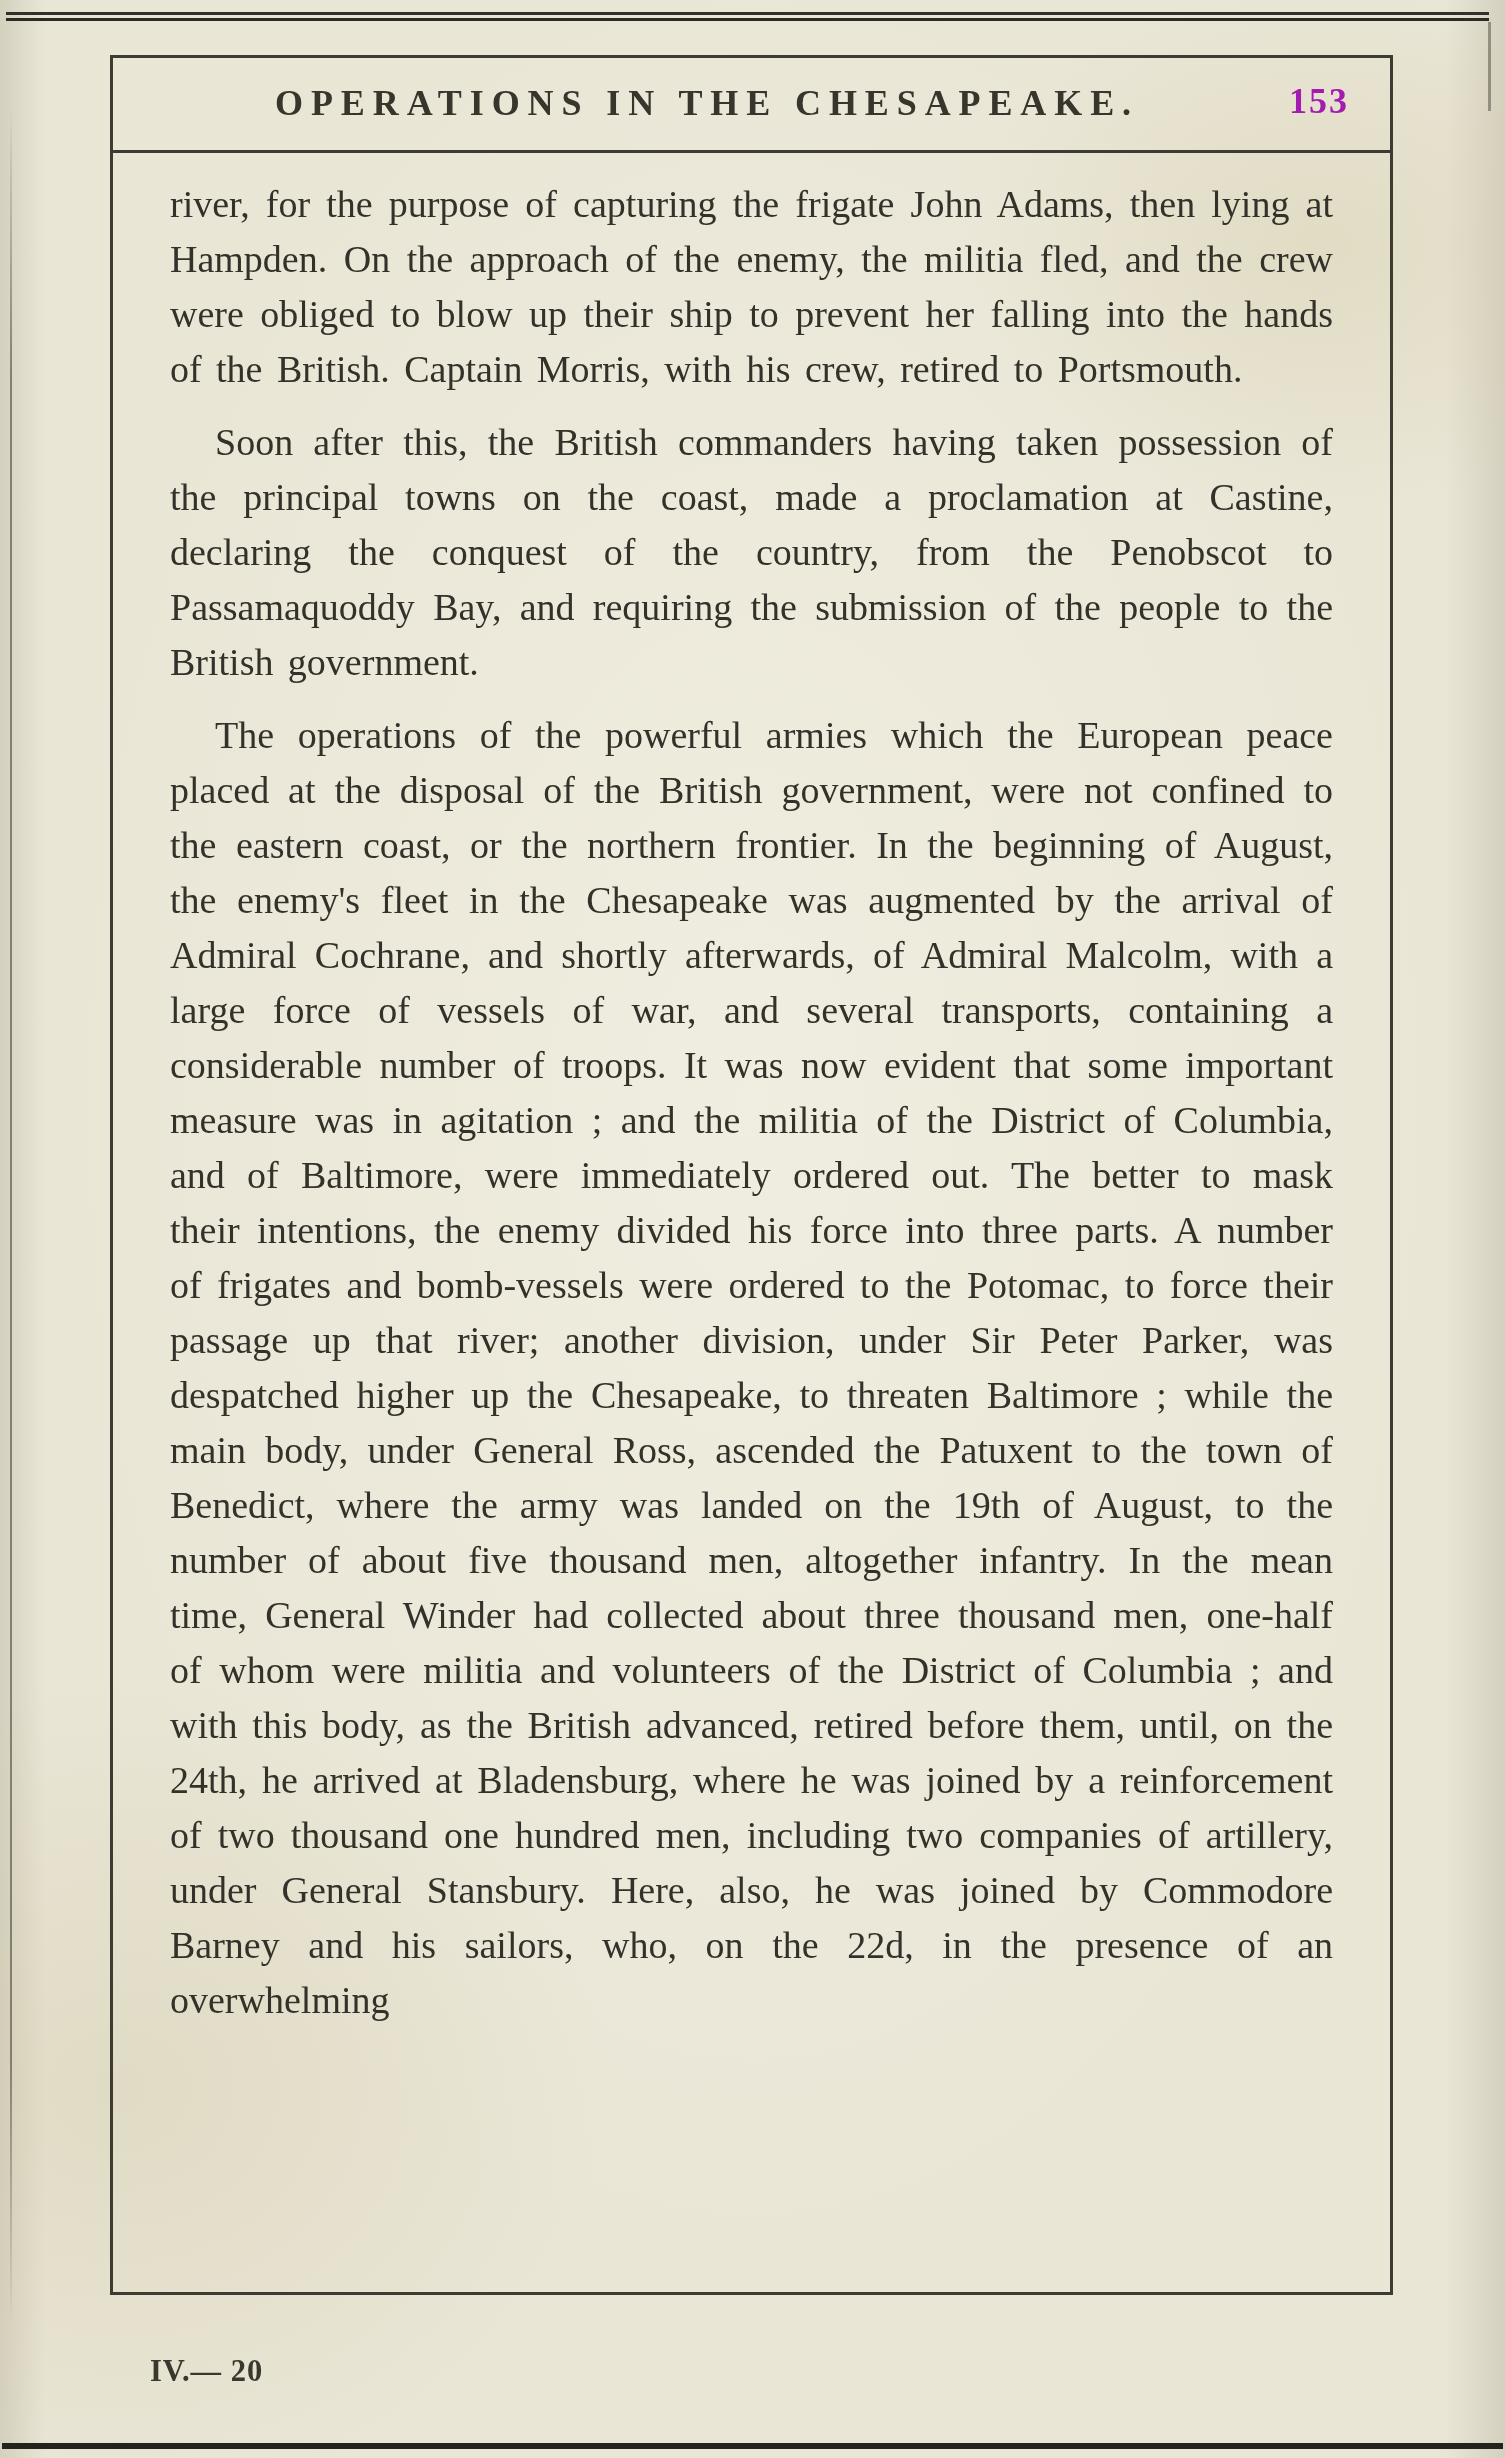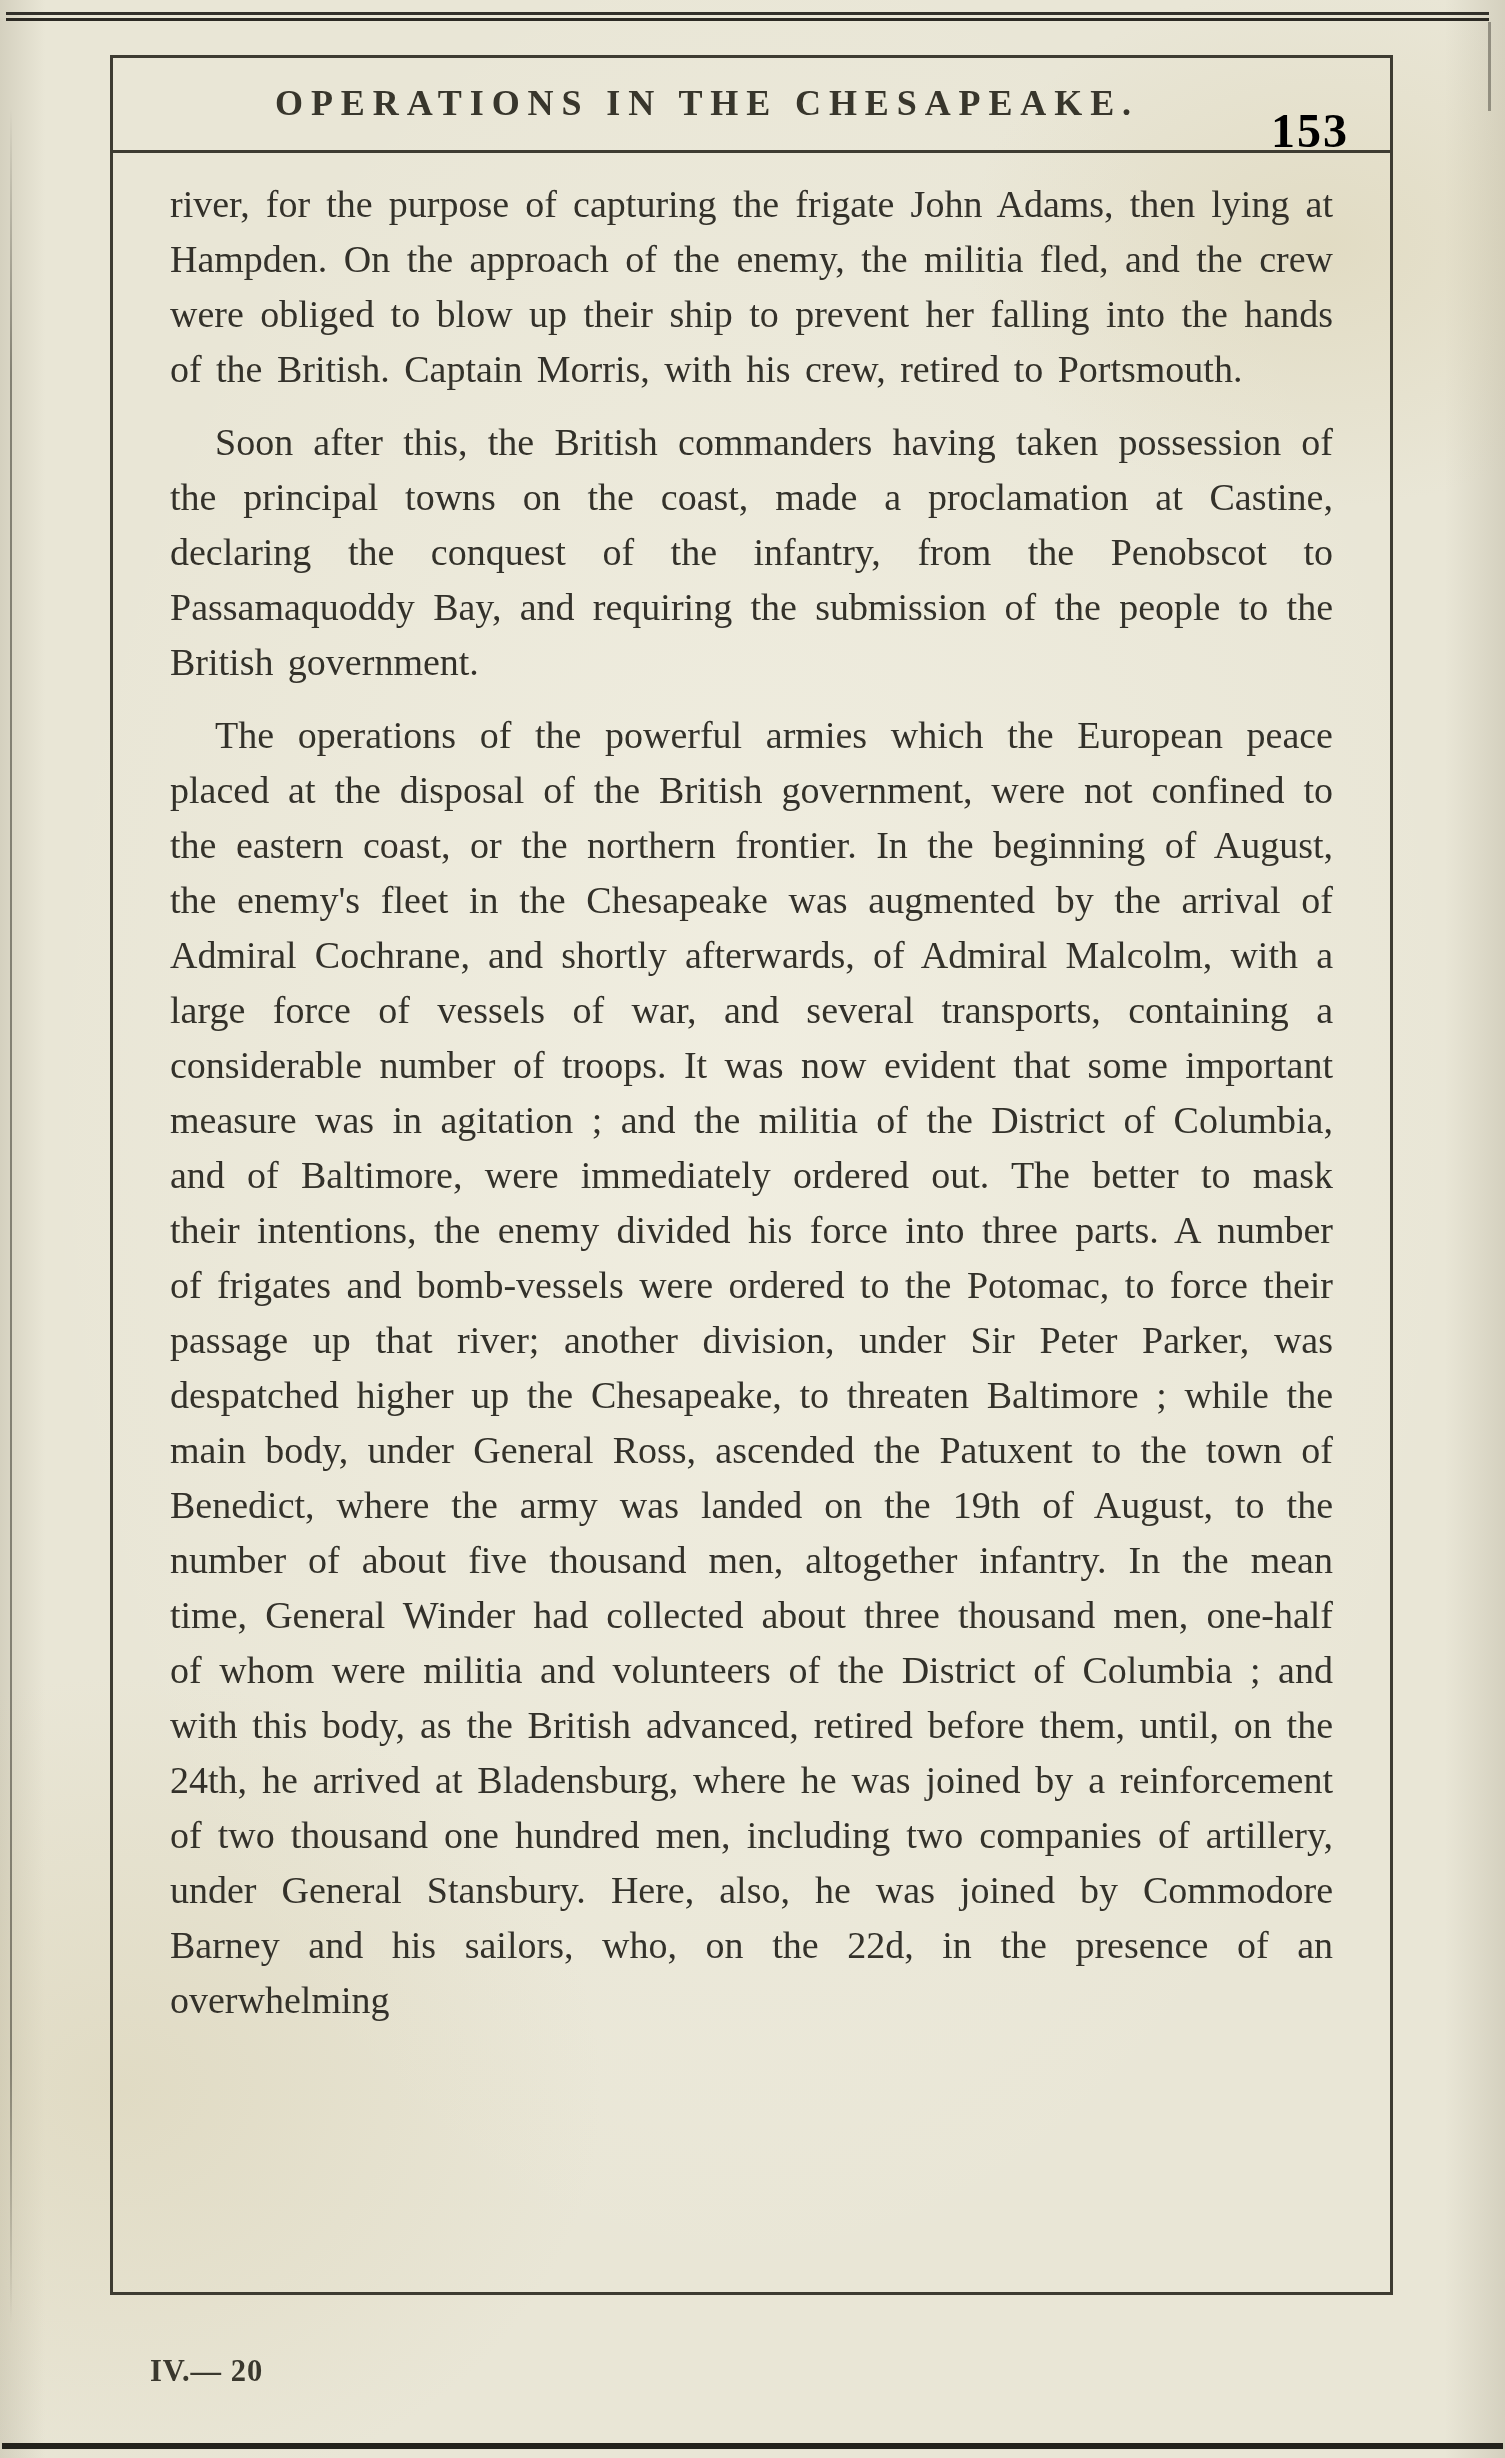--- a/index.html
+++ b/index.html
@@ -43,21 +43,21 @@
   }
 
   .header { position:relative; height:57px; }
   .head-title {
     display:block; text-align:center;
     font-size:36px; font-weight:bold; letter-spacing:7.9px;
     color:#38362c; padding-right:89px;
   }
   .page-num {
     position:absolute; right:2px; top:-2px;
-    font-size:48px; font-weight:bold; letter-spacing:2px; color:#000000;margin-top:23px;
+    font-size:36px; font-weight:bold; letter-spacing:2px; color:#a21caf;
   }
   .header-rule {
     border-bottom:3px solid #3e3c32;
     margin:11.8px -39px 0 -39px;
   }
 
   .body-text {
     margin-top:23.6px;
     font-size:38px;
     line-height:55px;
@@ -91,21 +91,21 @@
 
     <div class="header">
       <span class="head-title">OPERATIONS IN THE CHESAPEAKE.</span>
       <span class="page-num">153</span>
     </div>
 
     <div class="header-rule"></div>
 
     <div class="body-text">
       <p>river, for the purpose of capturing the frigate John Adams, then lying at Hampden.  On the approach of the enemy, the militia fled, and the crew were obliged to blow up their ship to prevent her falling into the hands of the British.  Captain Morris, with his crew, retired to Portsmouth.</p>
-      <p class="indent">Soon after this, the British commanders having taken possession of the principal towns on the coast, made a proclamation at Castine, declaring the conquest of the infantry, from the Penobscot to Passamaquoddy Bay, and requiring the submission of the people to the British government.</p>
+      <p class="indent">Soon after this, the British commanders having taken possession of the principal towns on the coast, made a proclamation at Castine, declaring the conquest of the country, from the Penobscot to Passamaquoddy Bay, and requiring the submission of the people to the British government.</p>
       <p class="indent">The operations of the powerful armies which the European peace placed at the disposal of the British government, were not confined to the eastern coast, or the northern frontier.  In the beginning of August, the enemy's fleet in the Chesapeake was augmented by the arrival of Admiral Cochrane, and shortly afterwards, of Admiral Malcolm, with a large force of vessels of war, and several transports, containing a considerable number of troops.  It was now evident that some important measure was in agitation ; and the militia of the District of Columbia, and of Baltimore, were immediately ordered out.  The better to mask their intentions, the enemy divided his force into three parts.  A number of frigates and bomb-vessels were ordered to the Potomac, to force their passage up that river; another division, under Sir Peter Parker, was despatched higher up the Chesapeake, to threaten Baltimore ; while the main body, under General Ross, ascended the Patuxent to the town of Benedict, where the army was landed on the 19th of August, to the number of about five thousand men, altogether infantry.  In the mean time, General Winder had collected about three thousand men, one-half of whom were militia and volunteers of the District of Columbia ; and with this body, as the British advanced, retired before them, until, on the 24th, he arrived at Bladensburg, where he was joined by a reinforcement of two thousand one hundred men, including two companies of artillery, under General Stansbury.  Here, also, he was joined by Commodore Barney and his sailors, who, on the 22d, in the presence of an overwhelming</p>
     </div>
 
   </div>
 
   <div class="signature">IV.— 20</div>
 
   <div class="bottom-rule"></div>
 
 </div>

